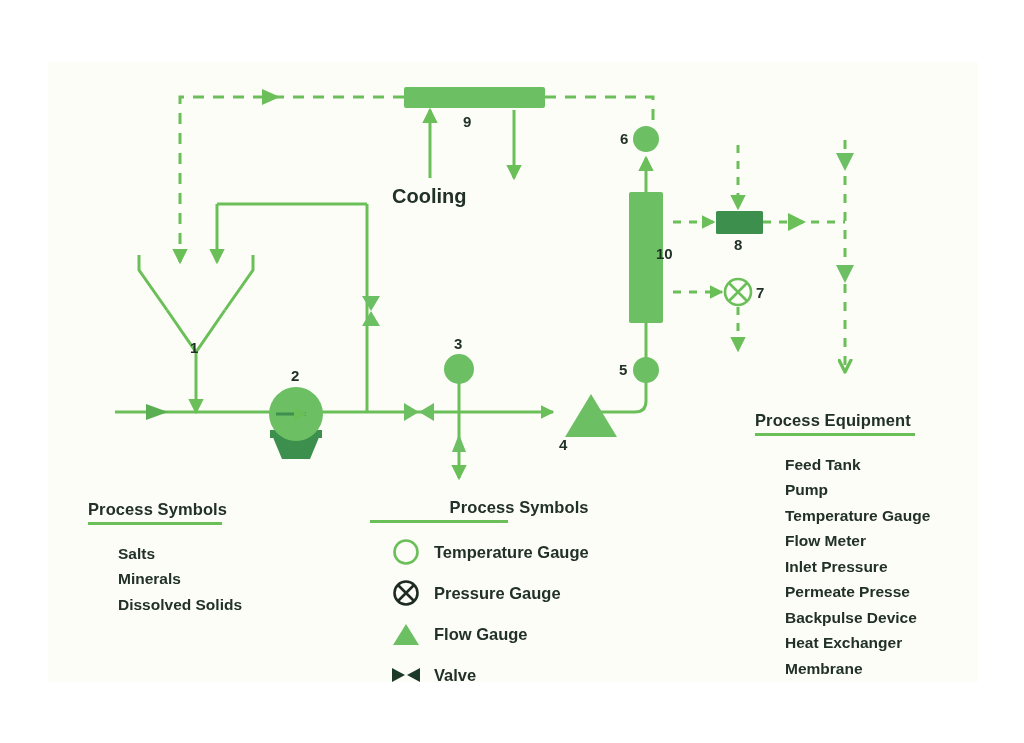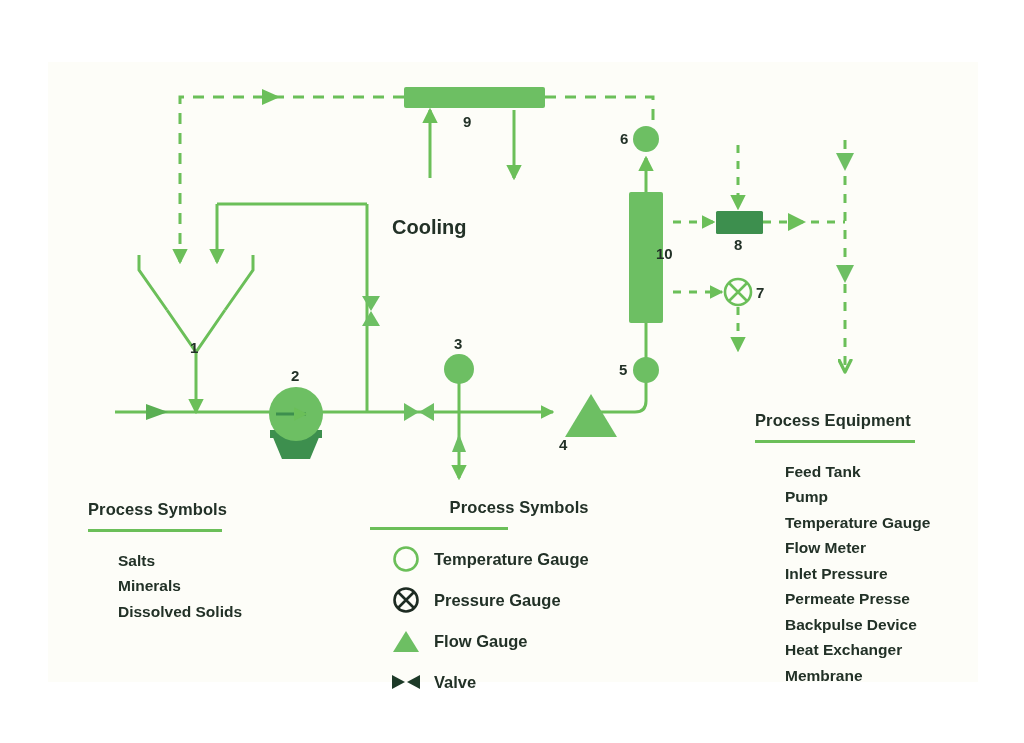--- a/index.html
+++ b/index.html
@@ -39,21 +39,21 @@
   
   .legend {
     position: absolute;
   }
   .legend-title {
     font-size: 16.5px;
     font-weight: bold;
     color: #223127;
     letter-spacing: .1px;
     white-space: nowrap;
-    padding-bottom: 10px;
+    padding-bottom: 3px;
   }
   .legend-rule {
     height: 2.5px;
     background: #6bbf59;
     margin-bottom: 9px;
   }
   .legend-list {
     margin: 16px;
     padding: 0 0 0 14px;
     list-style: none;
@@ -98,21 +98,20 @@
   
   .dlabel {
     position: absolute;
     font-size: 15px;
     font-weight: bold;
     color: #223127;
     white-space: nowrap;
   }
   .dlabel.big {
     font-size: 20px;
-    margin-top: 31px;
   }
 </style>
 </head>
 <body>
 
 <div id="stage">
 
   <div id="canvas-panel"></div>
 
   <svg id="diagram-svg" viewBox="0 0 1024 743">

